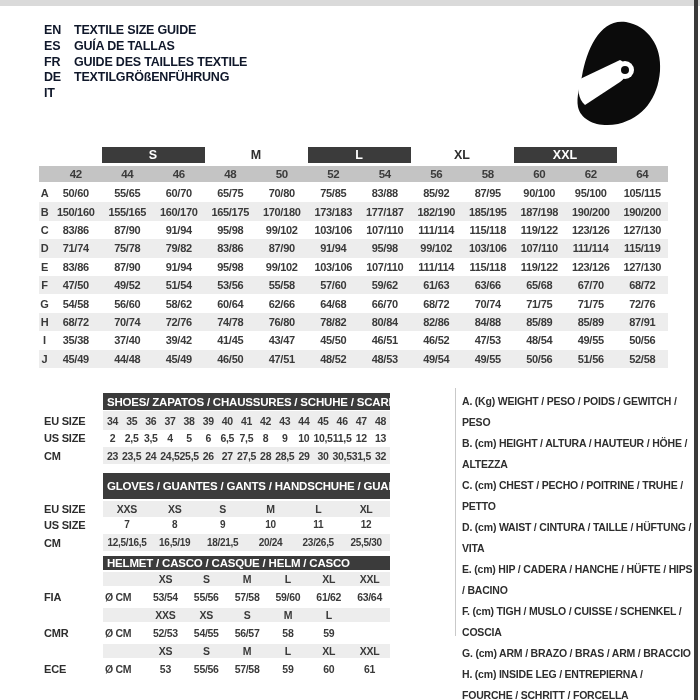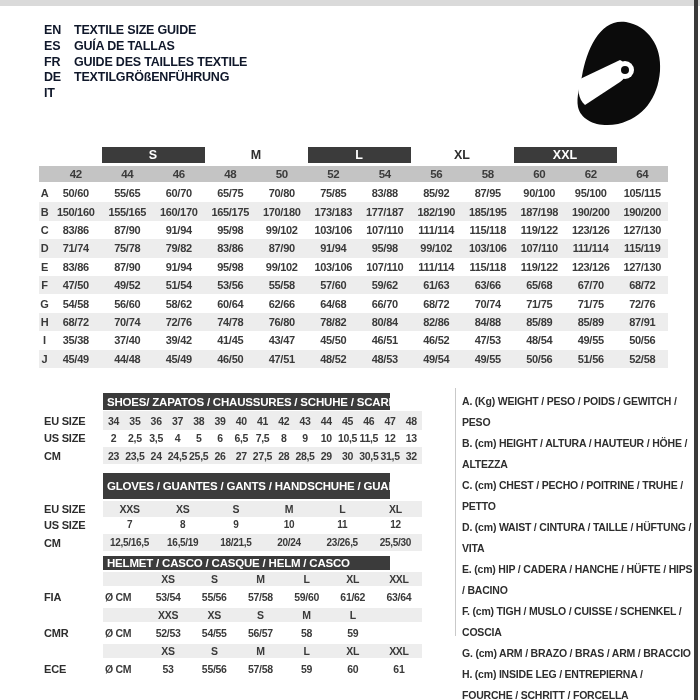--- a/index.html
+++ b/index.html
@@ -41,21 +41,21 @@
   #helmet-block{top:556px;}
   .sec-header{margin-left:59px;width:287px;background:#3b3b3b;color:#ffffff;
       font-weight:bold;font-size:11.5px;letter-spacing:-0.2px;display:flex;align-items:center;
       padding-left:4px;box-sizing:border-box;white-space:nowrap;}
   #shoes-block .sec-header{height:17px;margin-bottom:1px;}
   #gloves-block .sec-header{height:26px;margin-bottom:2px;}
   #helmet-block .sec-header{height:14px;margin-bottom:2px;}
   .blk-row{display:flex;}
   .blk-label{width:59px;flex:none;display:flex;align-items:center;
       font-weight:bold;font-size:11px;letter-spacing:-0.2px;color:#2e2e2e;}
-  .blk-data{width:319px;flex:none;display:grid;}
+  .blk-data{width:287px;flex:none;display:grid;}
   .blk-data.stripe{background:#ededed;}
   .cols15{grid-template-columns:repeat(15,1fr);}
   .cols6{grid-template-columns:repeat(6,1fr);}
   .helm{grid-template-columns:42px repeat(6,1fr);}
   .cell{display:flex;align-items:center;justify-content:center;
       font-weight:bold;font-size:10.5px;letter-spacing:-0.3px;white-space:nowrap;}
   .cell.diam{justify-content:flex-start;padding-left:2px;}
   #shoes-block .row-eu{height:19px;}
   #shoes-block .row-us{height:16px;}
   #shoes-block .row-cm{height:17px;margin-top:1px;}

